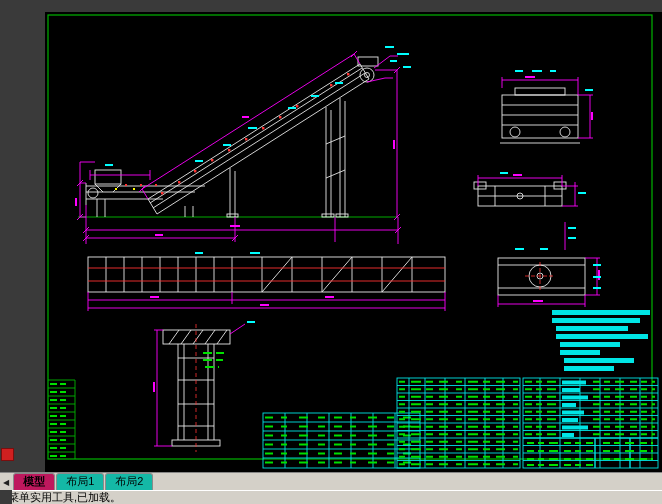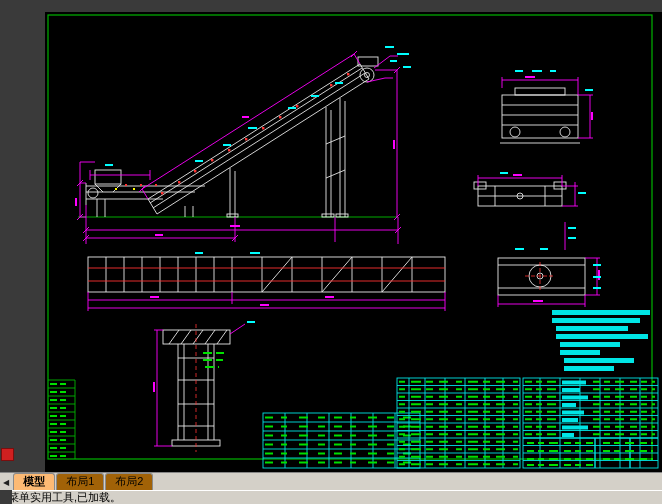--- a/index.html
+++ b/index.html
@@ -18,27 +18,27 @@
   }
   #tabbar{
     position:absolute;left:0;top:472px;width:662px;height:18px;
     background:#d4d0c8;border-top:1px solid #868686;box-sizing:border-box;
     display:flex;align-items:flex-end;gap:0;
   }
   .tab-nav{
     font-size:8px;color:#222;padding:0 4px 3px 3px;cursor:default;line-height:1;
   }
   .tab{
-    font-size:11px;color:#000;background:#a16207;
+    font-size:11px;color:#000;background:#14b8a6;
     border:1px solid #8a8a8a;border-bottom:none;
     padding:1px 9px 2px 9px;margin-right:1px;line-height:13px;
     border-radius:3px 3px 0 0;
   }
   .tab.active{
-    background:#fdba74;font-weight:bold;
+    background:#be185d;font-weight:bold;
   }
   #statusbar{
     position:absolute;left:12px;top:490px;width:662px;height:14px;
     background:#d4d0c8;border-top:1px solid #ffffff;box-sizing:border-box;
     font-size:11px;color:#000;line-height:13px;white-space:nowrap;overflow:hidden;
   }
   .status-msg{display:inline-block;margin-left:-4px;}
 </style>
 </head>
 <body>

